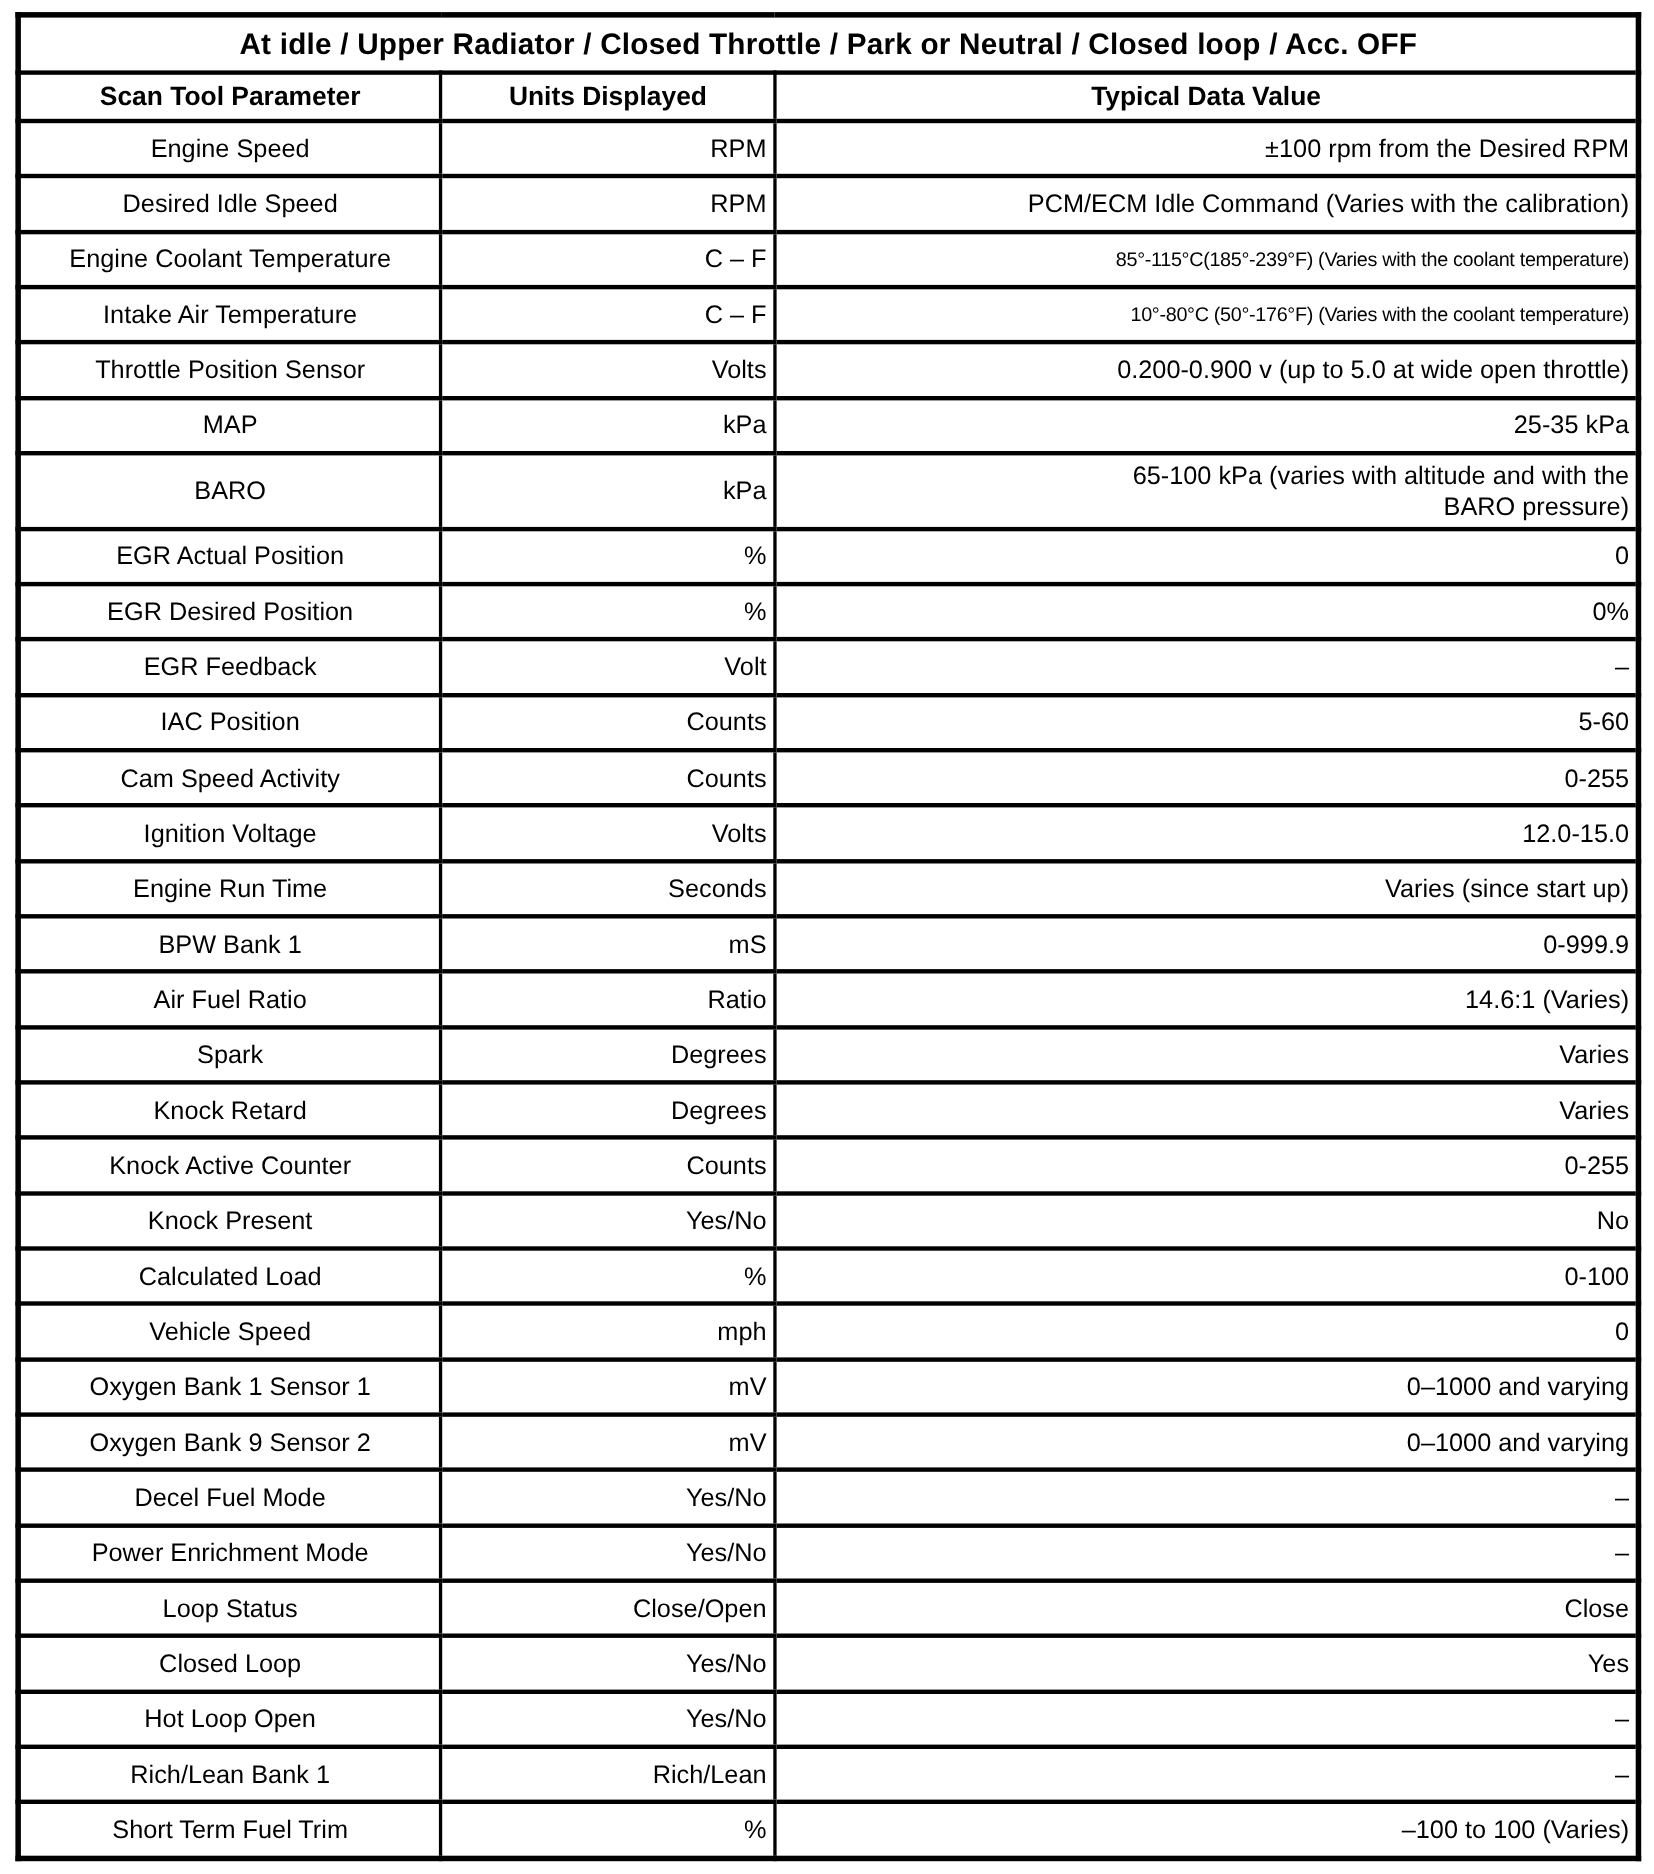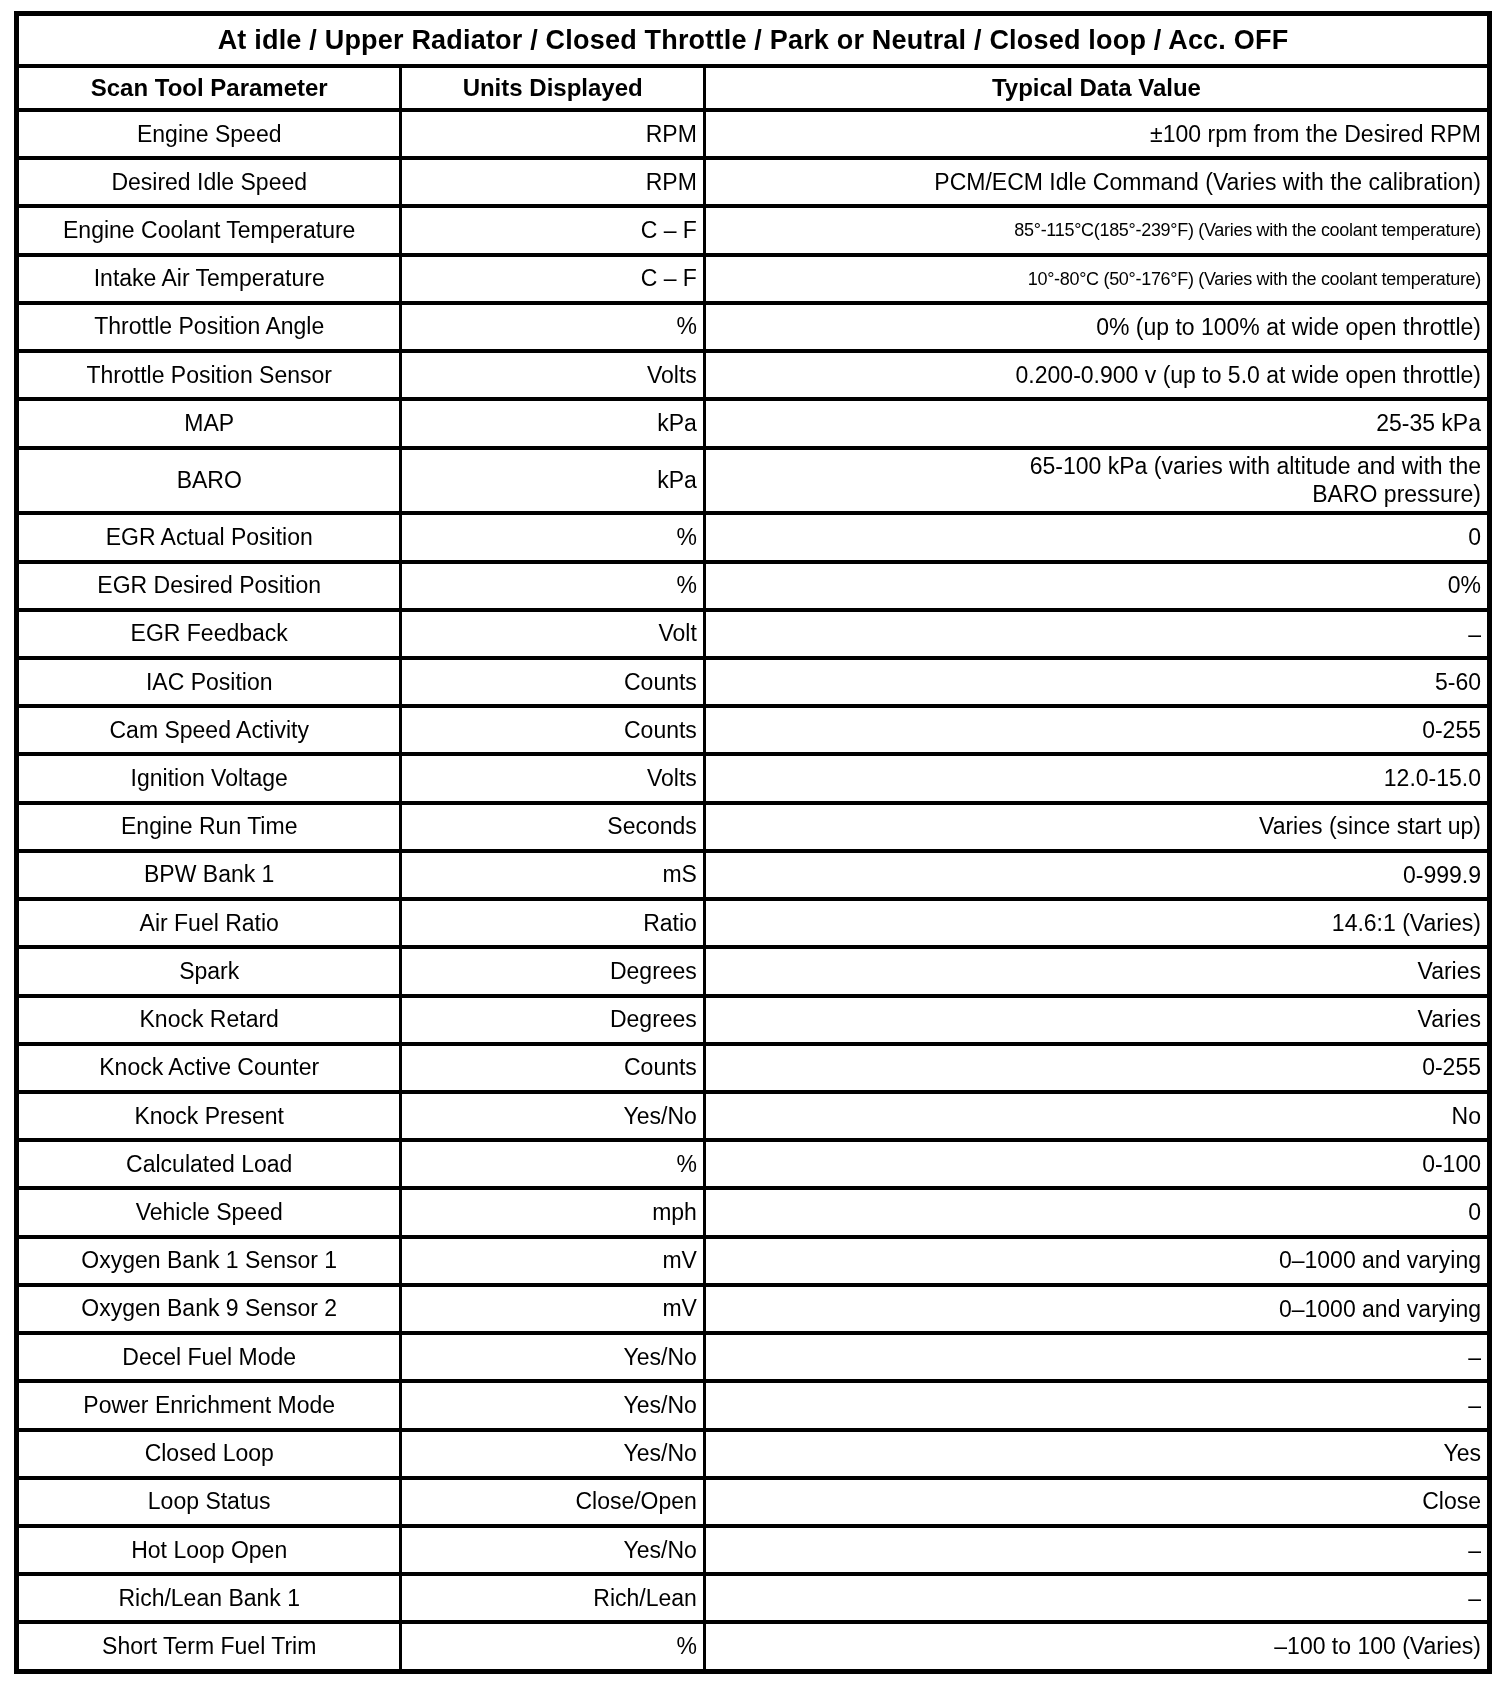--- a/index.html
+++ b/index.html
@@ -7,21 +7,21 @@
     padding: 0;
     background: #ffffff;
     font-family: "Liberation Sans", sans-serif;
     color: #000000;
   }
   .page {
     width: 1504px;
     height: 1704px;
     background: #ffffff;
     box-sizing: border-box;
-    padding: 11px 12px 30px 14px;
+    padding: 11px 12px 12px 14px;
   }
   table.scan-table {
     width: 100%;
     height: 100%;
     border-collapse: collapse;
     table-layout: fixed;
     border: 5px solid #000;
   }
   col.c-param { width: 26.1%; }
   col.c-units { width: 20.6%; }
@@ -96,25 +96,20 @@
     <td class="cell-units">C – F</td>
     <td class="cell-value small">85°-115°C(185°-239°F) (Varies with the coolant temperature)</td>
   </tr>
 
   <tr class="data-row">
     <td class="cell-param">Intake Air Temperature</td>
     <td class="cell-units">C – F</td>
     <td class="cell-value small">10°-80°C (50°-176°F) (Varies with the coolant temperature)</td>
   </tr>
 
-  <tr class="data-row">
-    <td class="cell-param">Throttle Position Angle</td>
-    <td class="cell-units">%</td>
-    <td class="cell-value">0% (up to 100% at wide open throttle)</td>
-  </tr>
 
   <tr class="data-row">
     <td class="cell-param">Throttle Position Sensor</td>
     <td class="cell-units">Volts</td>
     <td class="cell-value">0.200-0.900 v (up to 5.0 at wide open throttle)</td>
   </tr>
 
   <tr class="data-row">
     <td class="cell-param">MAP</td>
     <td class="cell-units">kPa</td>
@@ -237,32 +232,32 @@
     <td class="cell-value">–</td>
   </tr>
 
   <tr class="data-row">
     <td class="cell-param">Power Enrichment Mode</td>
     <td class="cell-units">Yes/No</td>
     <td class="cell-value">–</td>
   </tr>
 
   <tr class="data-row">
-    <td class="cell-param">Closed Loop</td>
-    <td class="cell-units">Yes/No</td>
-    <td class="cell-value">Yes</td>
-  </tr>
-
-  <tr class="data-row">
     <td class="cell-param">Loop Status</td>
     <td class="cell-units">Close/Open</td>
     <td class="cell-value">Close</td>
   </tr>
 
   <tr class="data-row">
+    <td class="cell-param">Closed Loop</td>
+    <td class="cell-units">Yes/No</td>
+    <td class="cell-value">Yes</td>
+  </tr>
+
+  <tr class="data-row">
     <td class="cell-param">Hot Loop Open</td>
     <td class="cell-units">Yes/No</td>
     <td class="cell-value">–</td>
   </tr>
 
   <tr class="data-row">
     <td class="cell-param">Rich/Lean Bank 1</td>
     <td class="cell-units">Rich/Lean</td>
     <td class="cell-value">–</td>
   </tr>

